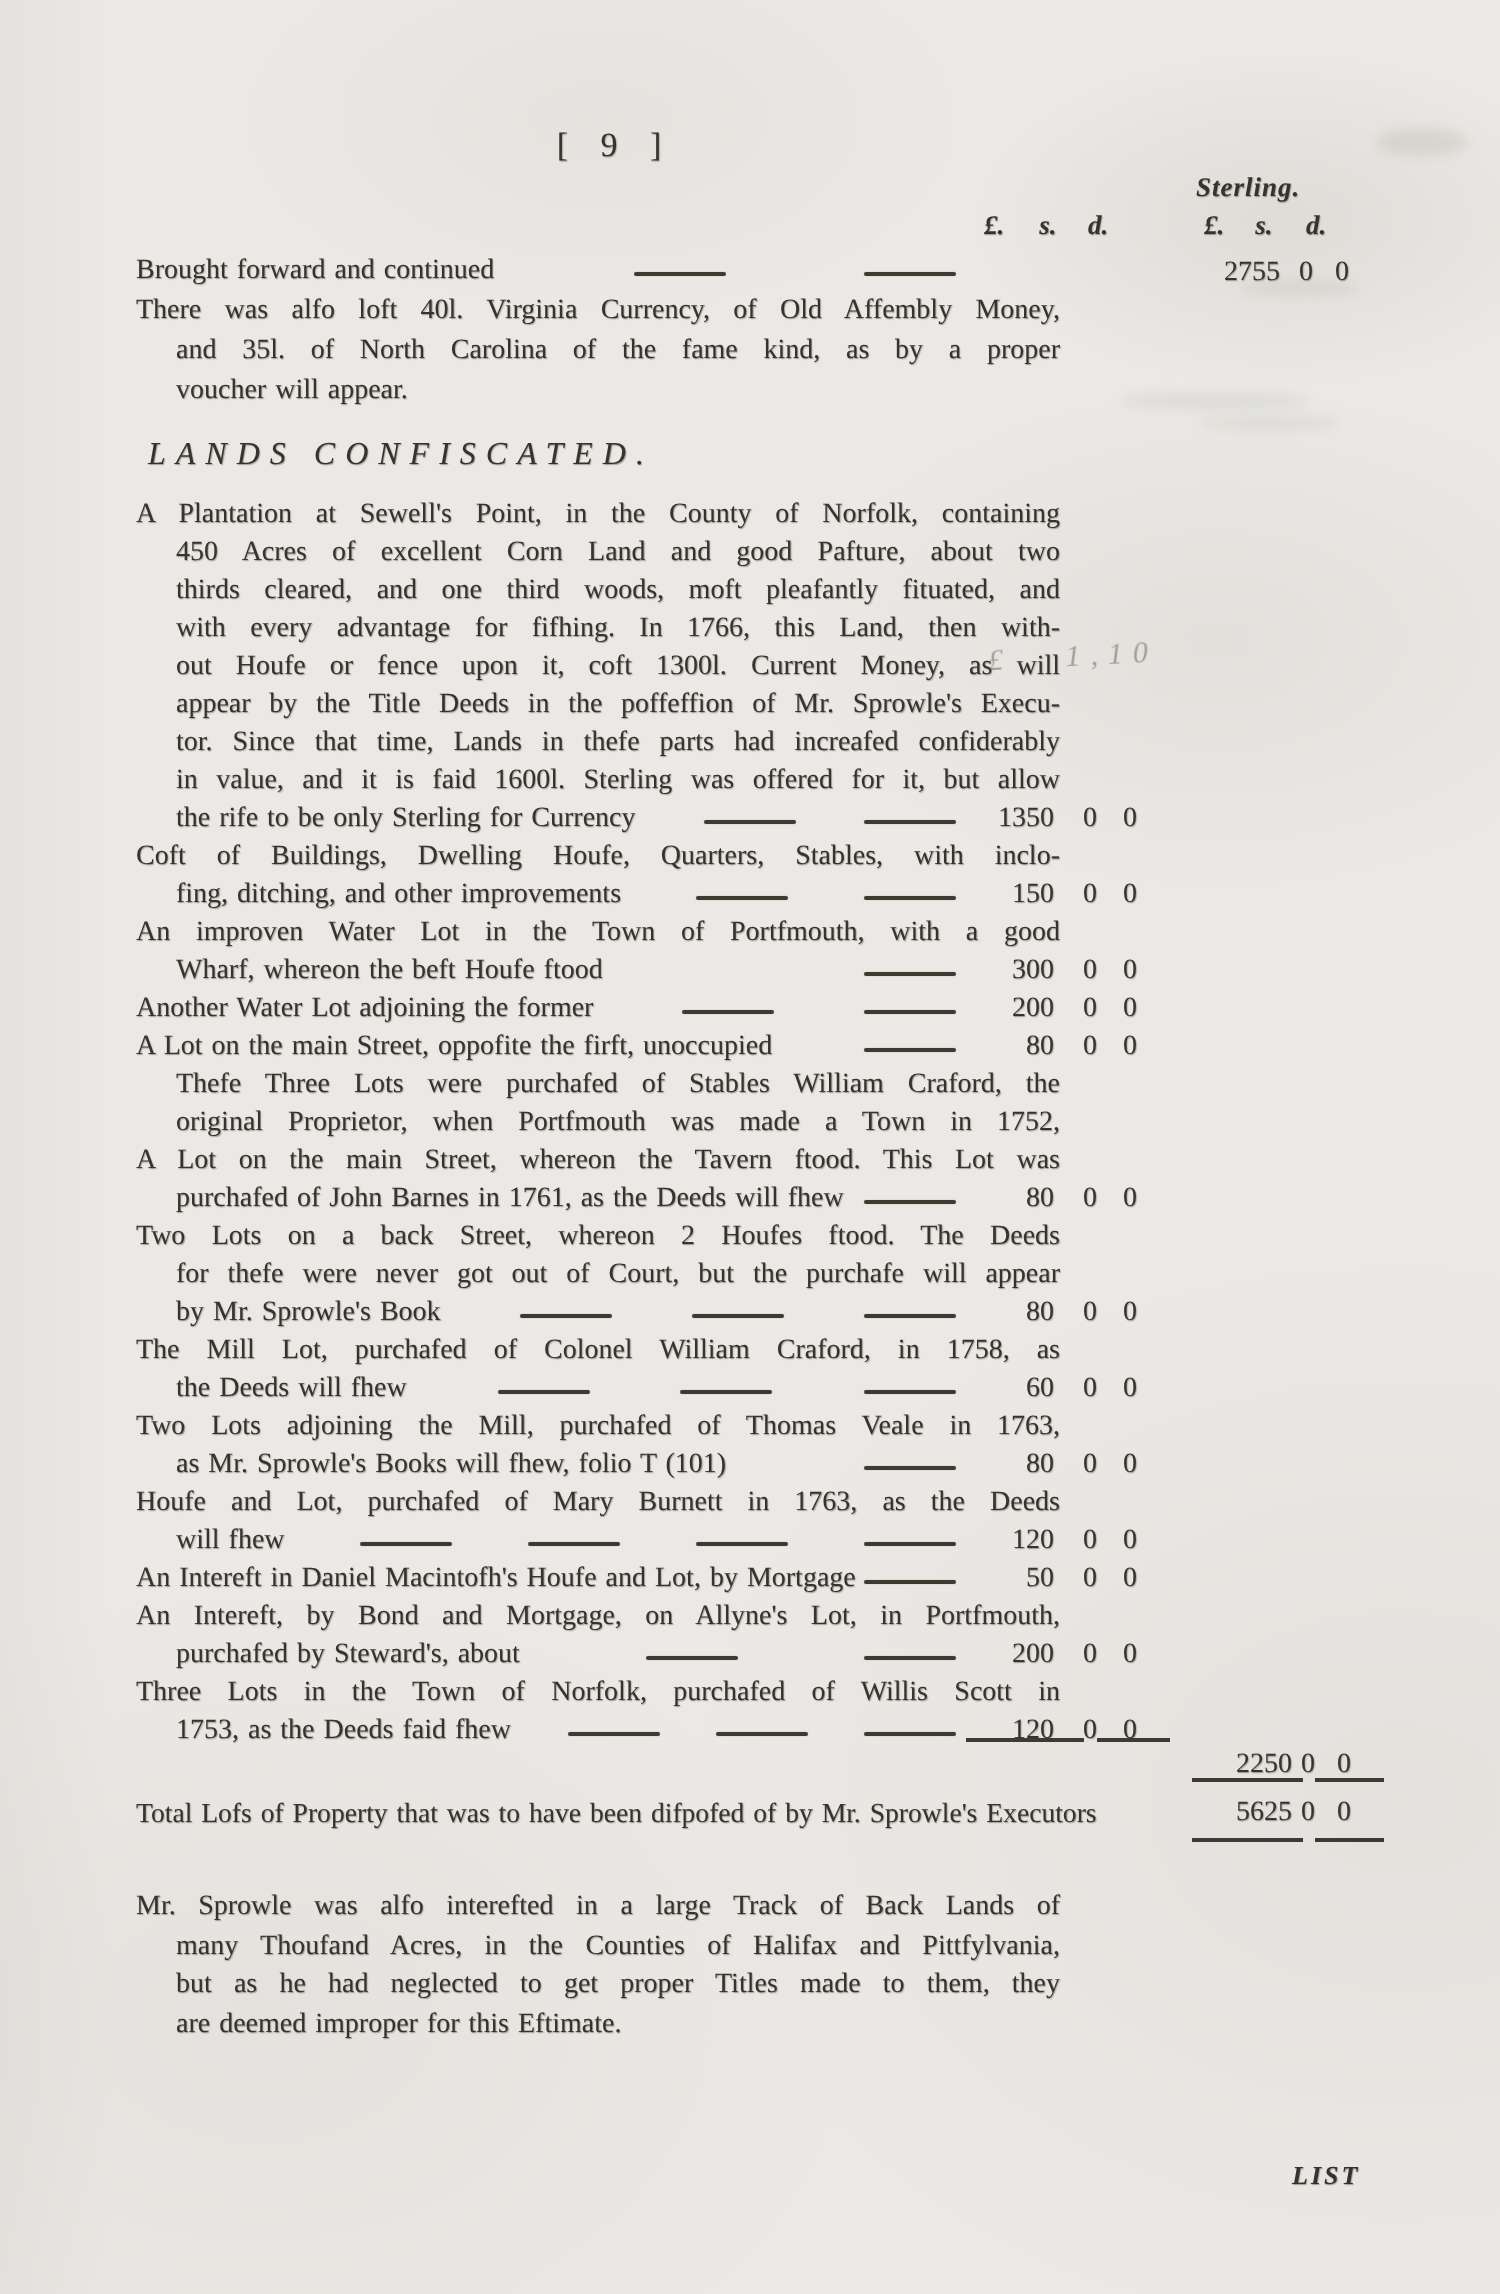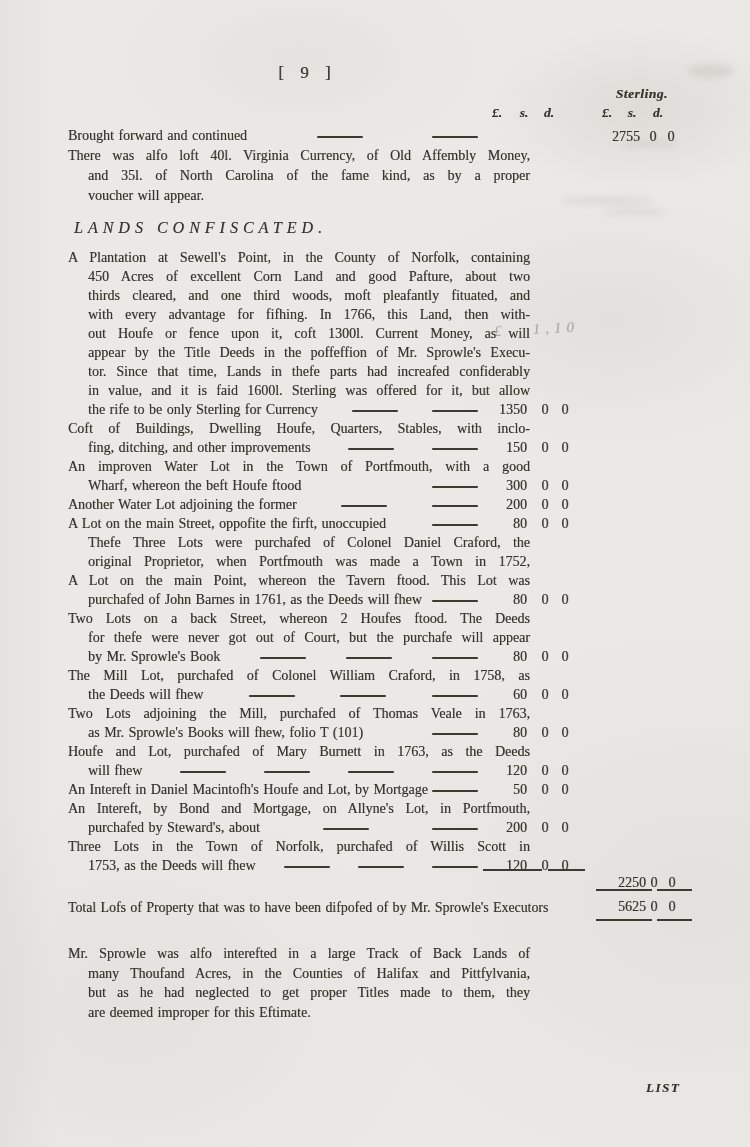--- a/index.html
+++ b/index.html
@@ -20,21 +20,21 @@
       linear-gradient(90deg, rgba(188,185,178,0.14), rgba(234,233,229,0) 55px);
     overflow:hidden;
   }
   .ink{ text-shadow:0.4px 0.4px 0.6px rgba(55,50,43,0.45); }
   .pagenum{
     margin-left:250px;width:110px;height:23px;
     text-align:center;font-size:17px;word-spacing:10px;letter-spacing:1px;
   }
   .colheads{position:relative;height:40px;font-size:13.5px;}
   .sterling-label{
-    position:absolute;top:0;left:598px;width:70px;text-align:right;
+    position:absolute;top:0;left:598px;width:70px;text-align:left;
     font-style:italic;font-weight:bold;letter-spacing:0.5px;
   }
   .colhead{position:absolute;top:19px;width:24px;text-align:center;font-style:italic;font-weight:bold;}
   .ch-l-p{left:485px}.ch-l-s{left:512px}.ch-l-d{left:537px}
   .ch-r-p{left:595px}.ch-r-s{left:620px}.ch-r-d{left:646px}
 
   .entry{position:relative;margin-left:68px;width:462px;font-size:14px;}
   .line{white-space:nowrap;word-spacing:1px;}
   .brought .line,.intro .line{height:20px;line-height:20px;}
   .items .line{height:19px;line-height:19px;}
@@ -192,25 +192,25 @@
       <div class="entry">
         <div class="line ink last flexline">
           <span class="txt">A Lot on the main Street, oppofite the firft, unoccupied</span>
           <span class="dash"></span>
         </div>
         <span class="amt ink amt-l-p">80</span>
         <span class="amt ink amt-l-s">0</span>
         <span class="amt ink amt-l-d">0</span>
       </div>
       <div class="entry">
-        <div class="line ink fill cont">Thefe Three Lots were purchafed of Colonel Daniel Craford, the</div>
+        <div class="line ink fill cont">Thefe Three Lots were purchafed of Stables William Craford, the</div>
         <div class="line ink fill cont">original Proprietor, when Portfmouth was made a Town in 1752,</div>
       </div>
       <div class="entry">
-        <div class="line ink fill">A Lot on the main Point, whereon the Tavern ftood.  This Lot was</div>
+        <div class="line ink fill">A Lot on the main Street, whereon the Tavern ftood.  This Lot was</div>
         <div class="line ink last cont flexline">
           <span class="txt">purchafed of John Barnes in 1761, as the Deeds will fhew</span>
           <span class="dash"></span>
         </div>
         <span class="amt ink amt-l-p">80</span>
         <span class="amt ink amt-l-s">0</span>
         <span class="amt ink amt-l-d">0</span>
       </div>
       <div class="entry">
         <div class="line ink fill">Two Lots on a back Street, whereon 2 Houfes ftood.  The Deeds</div>
@@ -276,21 +276,21 @@
           <span class="dash"></span>
           <span class="dash"></span>
         </div>
         <span class="amt ink amt-l-p">200</span>
         <span class="amt ink amt-l-s">0</span>
         <span class="amt ink amt-l-d">0</span>
       </div>
       <div class="entry">
         <div class="line ink fill">Three Lots in the Town of Norfolk, purchafed of Willis Scott in</div>
         <div class="line ink last cont flexline">
-          <span class="txt">1753, as the Deeds will fhew</span>
+          <span class="txt">1753, as the Deeds faid fhew</span>
           <span class="dash"></span>
           <span class="dash"></span>
           <span class="dash"></span>
         </div>
         <span class="amt ink amt-l-p">120</span>
         <span class="amt ink amt-l-s">0</span>
         <span class="amt ink amt-l-d">0</span>
       </div>
     </div>
 

